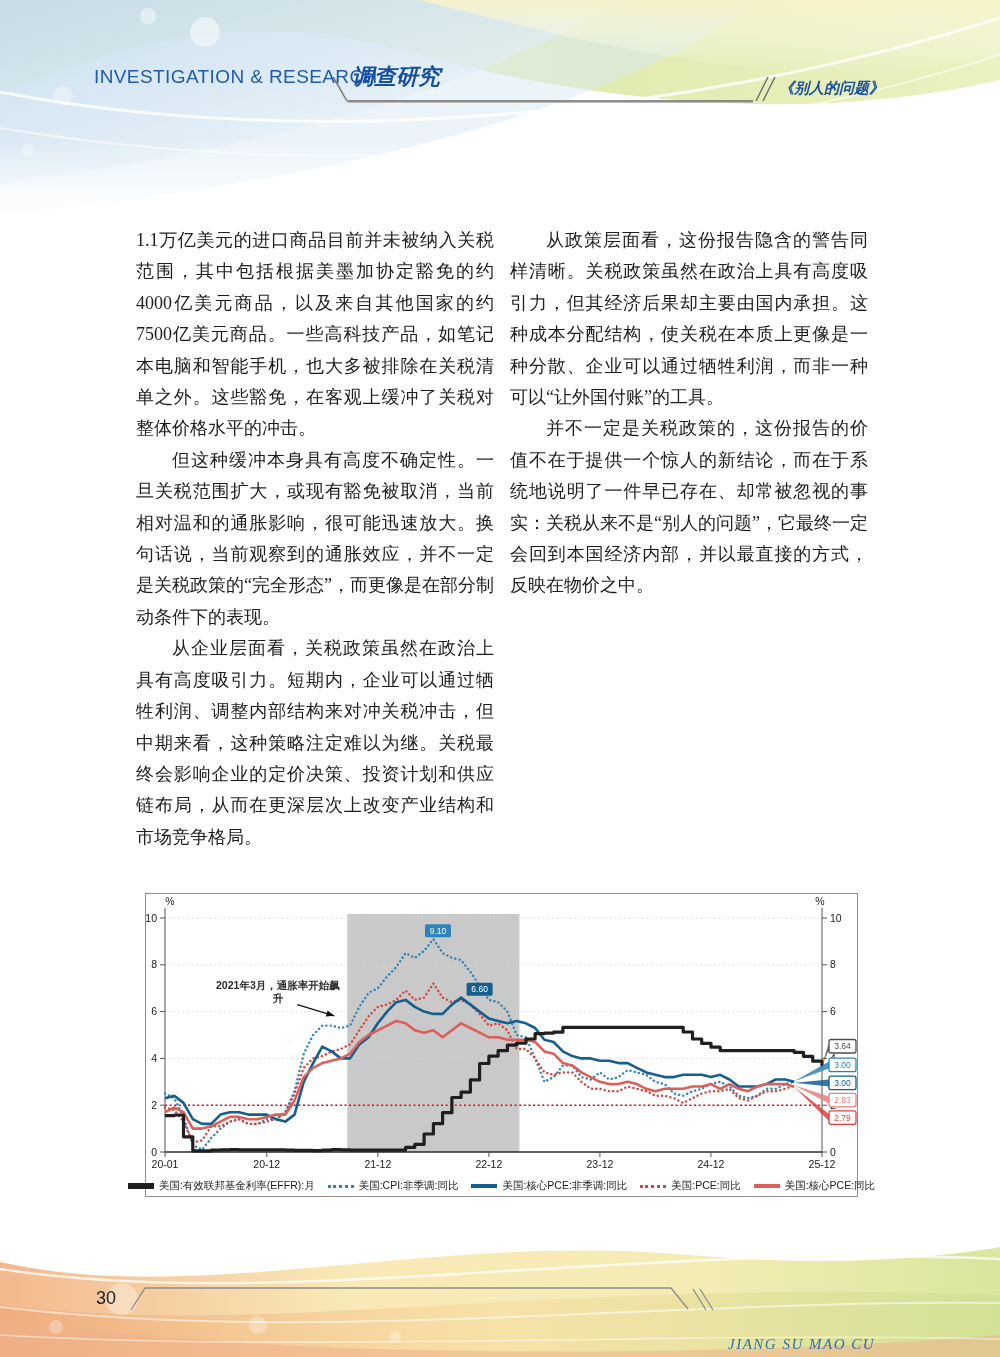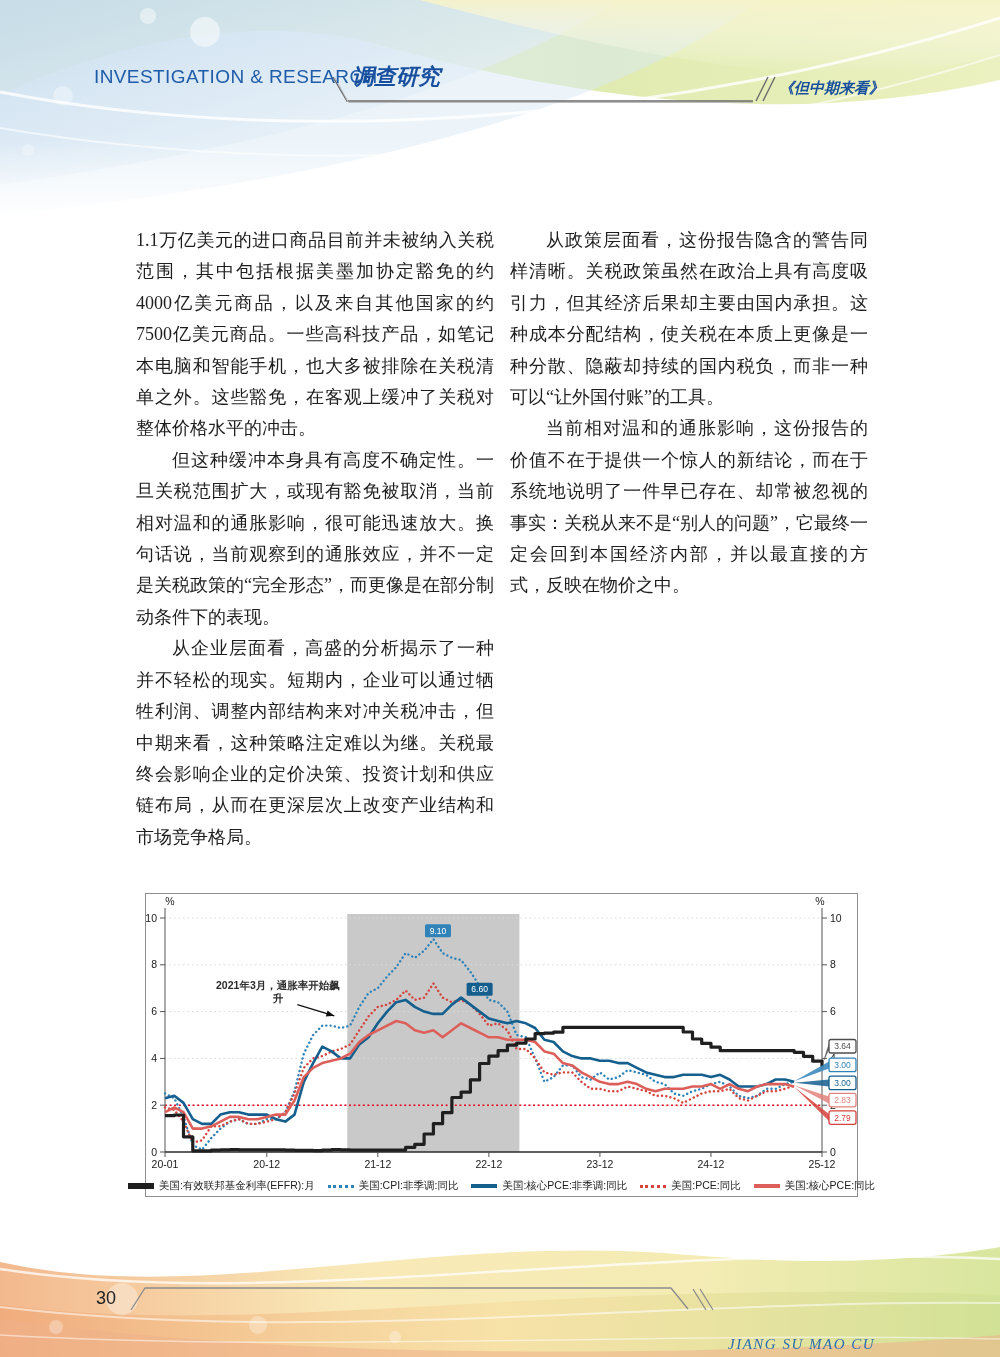--- a/index.html
+++ b/index.html
@@ -82,30 +82,30 @@
 </svg>
 
 <span class="abs" id="header-title-en">INVESTIGATION &amp; RESEARCH</span>
 <svg class="abs" id="header-rule" width="470" height="40" viewBox="0 0 470 40">
   <polyline points="11,9 25,33 431,33" fill="none" stroke="#6a6a6a" stroke-width="1.4"></polyline>
   <polyline points="12.5,9 26.5,34.5 431,34.5" fill="none" stroke="#bcbcbc" stroke-width="1"></polyline>
   <line x1="434" y1="33" x2="446" y2="9" stroke="#6a6a6a" stroke-width="1.4"></line>
   <line x1="441" y1="33" x2="453" y2="9" stroke="#6a6a6a" stroke-width="1.4"></line>
 </svg>
 <span class="abs" id="header-title-zh">调查研究</span>
-<span class="abs" id="header-journal">《但中期来看》</span>
+<span class="abs" id="header-journal">《别人的问题》</span>
 
 <div class="col" id="col-left">
   <p class="no-indent">1.1万亿美元的进口商品目前并未被纳入关税范围，其中包括根据美墨加协定豁免的约4000亿美元商品，以及来自其他国家的约7500亿美元商品。一些高科技产品，如笔记本电脑和智能手机，也大多被排除在关税清单之外。这些豁免，在客观上缓冲了关税对整体价格水平的冲击。</p>
   <p>但这种缓冲本身具有高度不确定性。一旦关税范围扩大，或现有豁免被取消，当前相对温和的通胀影响，很可能迅速放大。换句话说，当前观察到的通胀效应，并不一定是关税政策的“完全形态”，而更像是在部分制动条件下的表现。</p>
-  <p>从企业层面看，高盛的分析揭示了一种并不轻松的现实。短期内，企业可以通过牺牲利润、调整内部结构来对冲关税冲击，但中期来看，这种策略注定难以为继。关税最终会影响企业的定价决策、投资计划和供应链布局，从而在更深层次上改变产业结构和市场竞争格局。</p>
+  <p>从企业层面看，关税政策虽然在政治上具有高度吸引力。短期内，企业可以通过牺牲利润、调整内部结构来对冲关税冲击，但中期来看，这种策略注定难以为继。关税最终会影响企业的定价决策、投资计划和供应链布局，从而在更深层次上改变产业结构和市场竞争格局。</p>
 </div>
 <div class="col" id="col-right">
-  <p>从政策层面看，这份报告隐含的警告同样清晰。关税政策虽然在政治上具有高度吸引力，但其经济后果却主要由国内承担。这种成本分配结构，使关税在本质上更像是一种分散、隐蔽却持续的国内税负，而非一种可以“让外国付账”的工具。</p>
-  <p>当前相对温和的通胀影响，这份报告的价值不在于提供一个惊人的新结论，而在于系统地说明了一件早已存在、却常被忽视的事实：关税从来不是“别人的问题”，它最终一定会回到本国经济内部，并以最直接的方式，反映在物价之中。</p>
+  <p>从政策层面看，这份报告隐含的警告同样清晰。关税政策虽然在政治上具有高度吸引力，但其经济后果却主要由国内承担。这种成本分配结构，使关税在本质上更像是一种分散、企业可以通过牺牲利润，而非一种可以“让外国付账”的工具。</p>
+  <p>并不一定是关税政策的，这份报告的价值不在于提供一个惊人的新结论，而在于系统地说明了一件早已存在、却常被忽视的事实：关税从来不是“别人的问题”，它最终一定会回到本国经济内部，并以最直接的方式，反映在物价之中。</p>
 </div>
 
 <div class="abs" id="chart-box">
   <svg id="chart-svg" width="711" height="276" viewBox="0 0 711 276">
       <rect x="201.29436619718308" y="20" width="172.11549295774648" height="238" fill="#c9c9c9"></rect>
       <line x1="19" y1="211.2" x2="676" y2="211.2" stroke="#d9d9d9" stroke-width="1" stroke-dasharray="1.5 3"></line>
       <line x1="19" y1="164.4" x2="676" y2="164.4" stroke="#d9d9d9" stroke-width="1" stroke-dasharray="1.5 3"></line>
       <line x1="19" y1="117.6" x2="676" y2="117.6" stroke="#d9d9d9" stroke-width="1" stroke-dasharray="1.5 3"></line>
       <line x1="19" y1="70.80000000000001" x2="676" y2="70.80000000000001" stroke="#d9d9d9" stroke-width="1" stroke-dasharray="1.5 3"></line>
       <line x1="19" y1="24" x2="676" y2="24" stroke="#d9d9d9" stroke-width="1" stroke-dasharray="1.5 3"></line>

